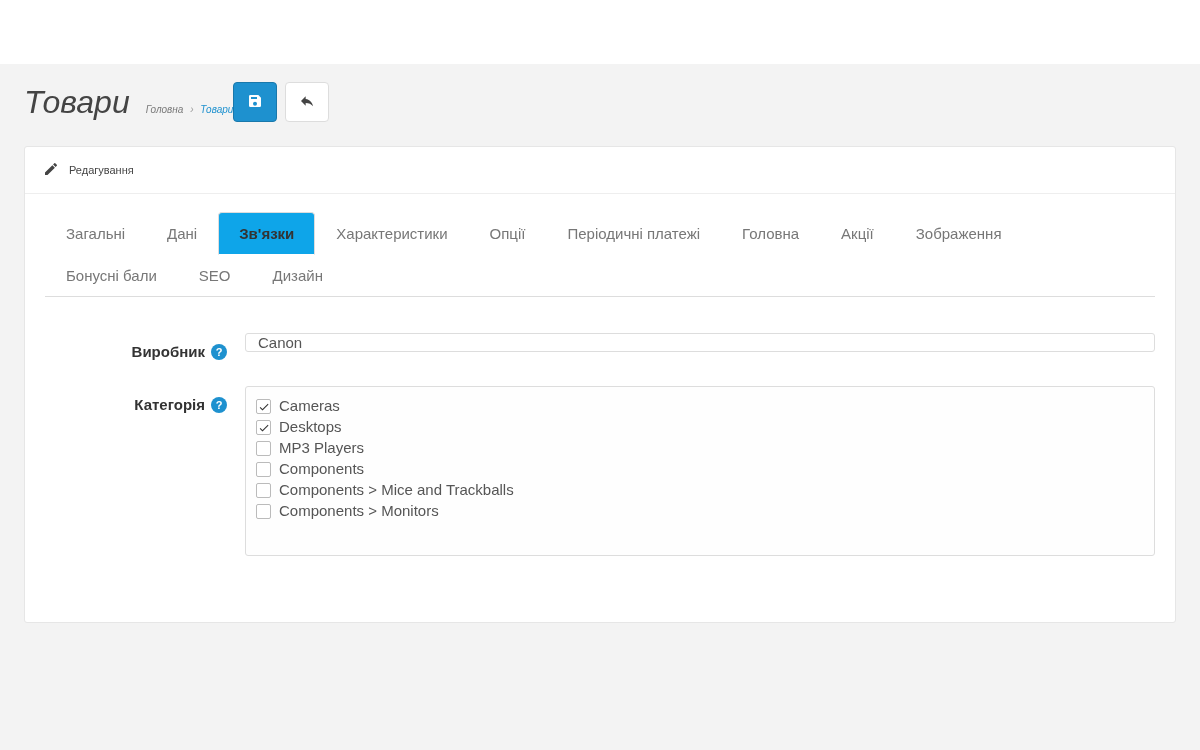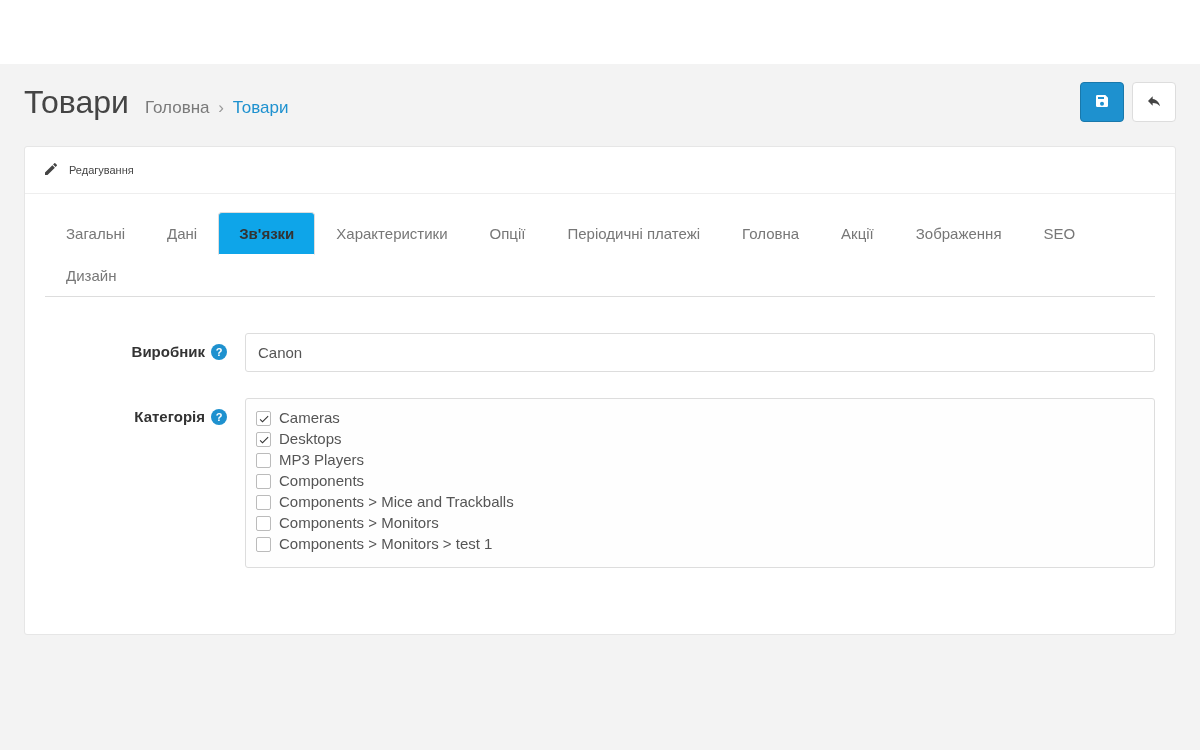--- a/index.html
+++ b/index.html
@@ -11,30 +11,31 @@
   }
   .page {
     width: 1200px;
     min-height: 750px;
     background: #f3f3f3;
   }
   .top-spacer { height: 64px; background: #fff; }
   .header-row {
     display: flex;
     align-items: center;
-    justify-content: space-between;
+    justify-content: flex-start;
     padding: 18px 24px 24px 24px;
+    font-style: italic;
   }
   .header-left { display: flex; align-items: baseline; gap: 16px; }
   .page-title {
     font-size: 32px;
     font-weight: 400;
     color: #444;
   }
-  .breadcrumb { font-size: 17px; color: #7a7a7a; }
+  .breadcrumb { font-size: 10px; color: #7a7a7a; }
   .breadcrumb .sep { margin: 0 4px; color: #999; }
   .breadcrumb .current { color: #1e91cf; }
   .header-right { display: flex; gap: 8px; }
   .btn {
     display: inline-flex;
     align-items: center;
     justify-content: center;
     width: 44px;
     height: 40px;
     border-radius: 4px;
@@ -110,21 +111,21 @@
     width: 16px; height: 16px;
     border-radius: 50%;
     background: #1e91cf;
     color: #fff;
     font-size: 11px;
     font-weight: 700;
   }
   .form-control-wrap { flex: 1; }
   .text-input {
     width: 100%;
-    padding: 10px 12px;
+    padding: 0 12px;
     font-size: 15px;
     border: 1px solid #ddd;
     border-radius: 3px;
     color: #555;
     outline: none;
   }
   .category-box {
     width: 100%;
     height: 170px;
     border: 1px solid #ddd;
@@ -206,20 +207,21 @@
       <div class="tabs" id="tabs-container">
           <div class="tab">Загальні</div>
           <div class="tab">Дані</div>
           <div class="tab active">Зв'язки</div>
           <div class="tab">Характеристики</div>
           <div class="tab">Опції</div>
           <div class="tab">Періодичні платежі</div>
           <div class="tab">Головна</div>
           <div class="tab">Акції</div>
           <div class="tab">Зображення</div>
+          <div class="tab">Бонусні бали</div>
           <div class="tab">SEO</div>
           <div class="tab">Дизайн</div>
         </div>
 
       <div class="form-row">
         <div class="form-label">
           <span>Виробник</span>
           <span class="help-badge">?</span>
         </div>
         <div class="form-control-wrap">
@@ -259,23 +261,19 @@
                 <span>Components</span>
               </div>
               <div class="cat-item">
                 <span class="cat-check"></span>
                 <span>Components  &gt;  Mice and Trackballs</span>
               </div>
               <div class="cat-item">
                 <span class="cat-check"></span>
                 <span>Components  &gt;  Monitors</span>
               </div>
-              <div class="cat-item">
-                <span class="cat-check"></span>
-                <span>Components  &gt;  Monitors  &gt;  test 1</span>
-              </div>
             </div>
         </div>
       </div>
 
     </div>
   </div>
 </div>
 
 </body></html>

